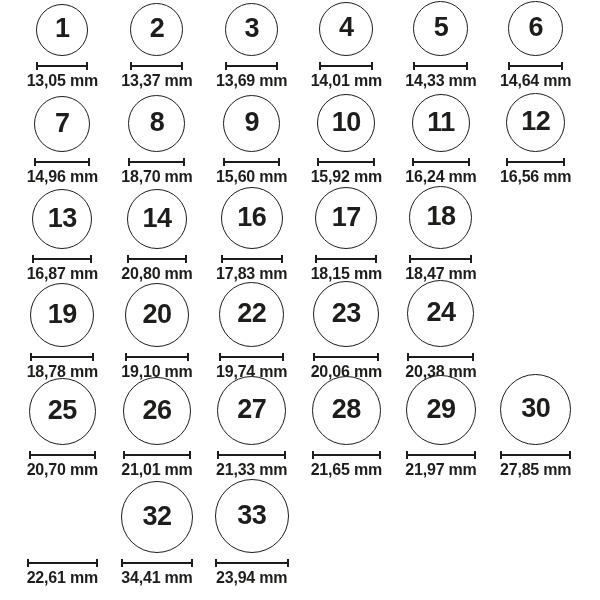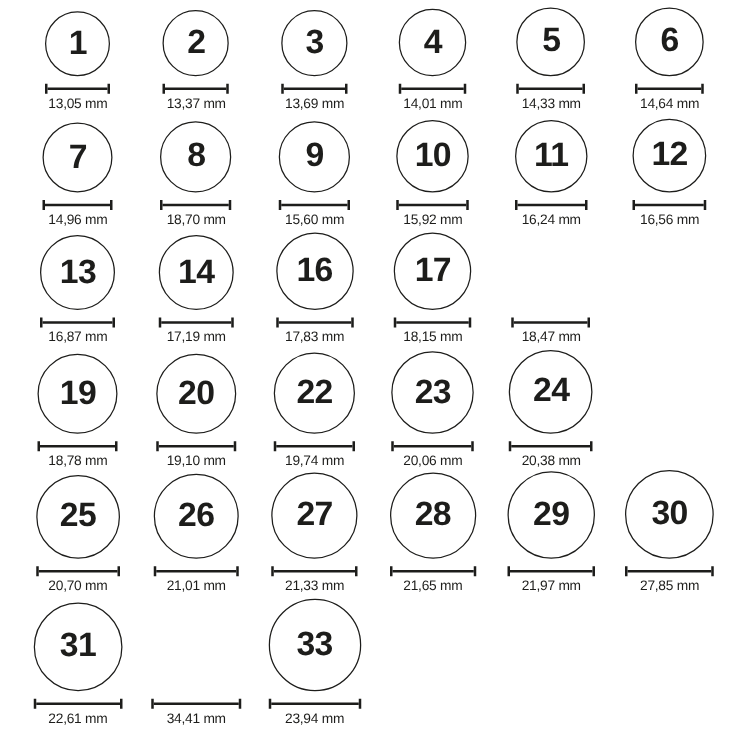--- a/index.html
+++ b/index.html
@@ -64,22 +64,22 @@
   }
   .dim::after {
     content: "";
     position: absolute;
     left: 0; right: 0; top: 3px;
     height: 2px;
     background: #1d1d1b;
   }
   .label {
     margin-top: 2px;
-    font-size: 11px;
-    font-weight: 400;
+    font-size: 16px;
+    font-weight: 700;
     letter-spacing: -0.2px;
     line-height: 1.15;
     white-space: nowrap;
   }
 </style>
 </head>
 <body>
 
 <div class="chart">
 
@@ -179,37 +179,40 @@
           <span class="num">13</span>
         </div>
       <div class="dim"></div>
       <div class="label">16,87 mm</div>
     </div>
     <div class="cell" style="--d:60px">
       <div class="circle">
           <span class="num">14</span>
         </div>
       <div class="dim"></div>
-      <div class="label">17,19 mm</div>
+      <div class="label">20,80 mm</div>
     </div>
     <div class="cell" style="--d:62px">
       <div class="circle">
           <span class="num">16</span>
         </div>
       <div class="dim"></div>
       <div class="label">17,83 mm</div>
     </div>
     <div class="cell" style="--d:62px">
       <div class="circle">
           <span class="num">17</span>
         </div>
       <div class="dim"></div>
       <div class="label">18,15 mm</div>
     </div>
     <div class="cell" style="--d:63px">
+      <div class="circle">
+          <span class="num">18</span>
+        </div>
       <div class="dim"></div>
       <div class="label">18,47 mm</div>
     </div>
   </div>
 
   <div class="row row-4">
     <div class="cell" style="--d:64px">
       <div class="circle">
           <span class="num">19</span>
         </div>
@@ -286,27 +289,27 @@
       <div class="circle">
           <span class="num">30</span>
         </div>
       <div class="dim"></div>
       <div class="label">27,85 mm</div>
     </div>
   </div>
 
   <div class="row row-6">
     <div class="cell" style="--d:71px">
-      <div class="circle">
-          <span class="num">31</span>
-        </div>
       <div class="dim"></div>
       <div class="label">22,61 mm</div>
     </div>
     <div class="cell" style="--d:72px">
+      <div class="circle">
+          <span class="num">32</span>
+        </div>
       <div class="dim"></div>
       <div class="label">34,41 mm</div>
     </div>
     <div class="cell" style="--d:74px">
       <div class="circle">
           <span class="num">33</span>
         </div>
       <div class="dim"></div>
       <div class="label">23,94 mm</div>
     </div>

